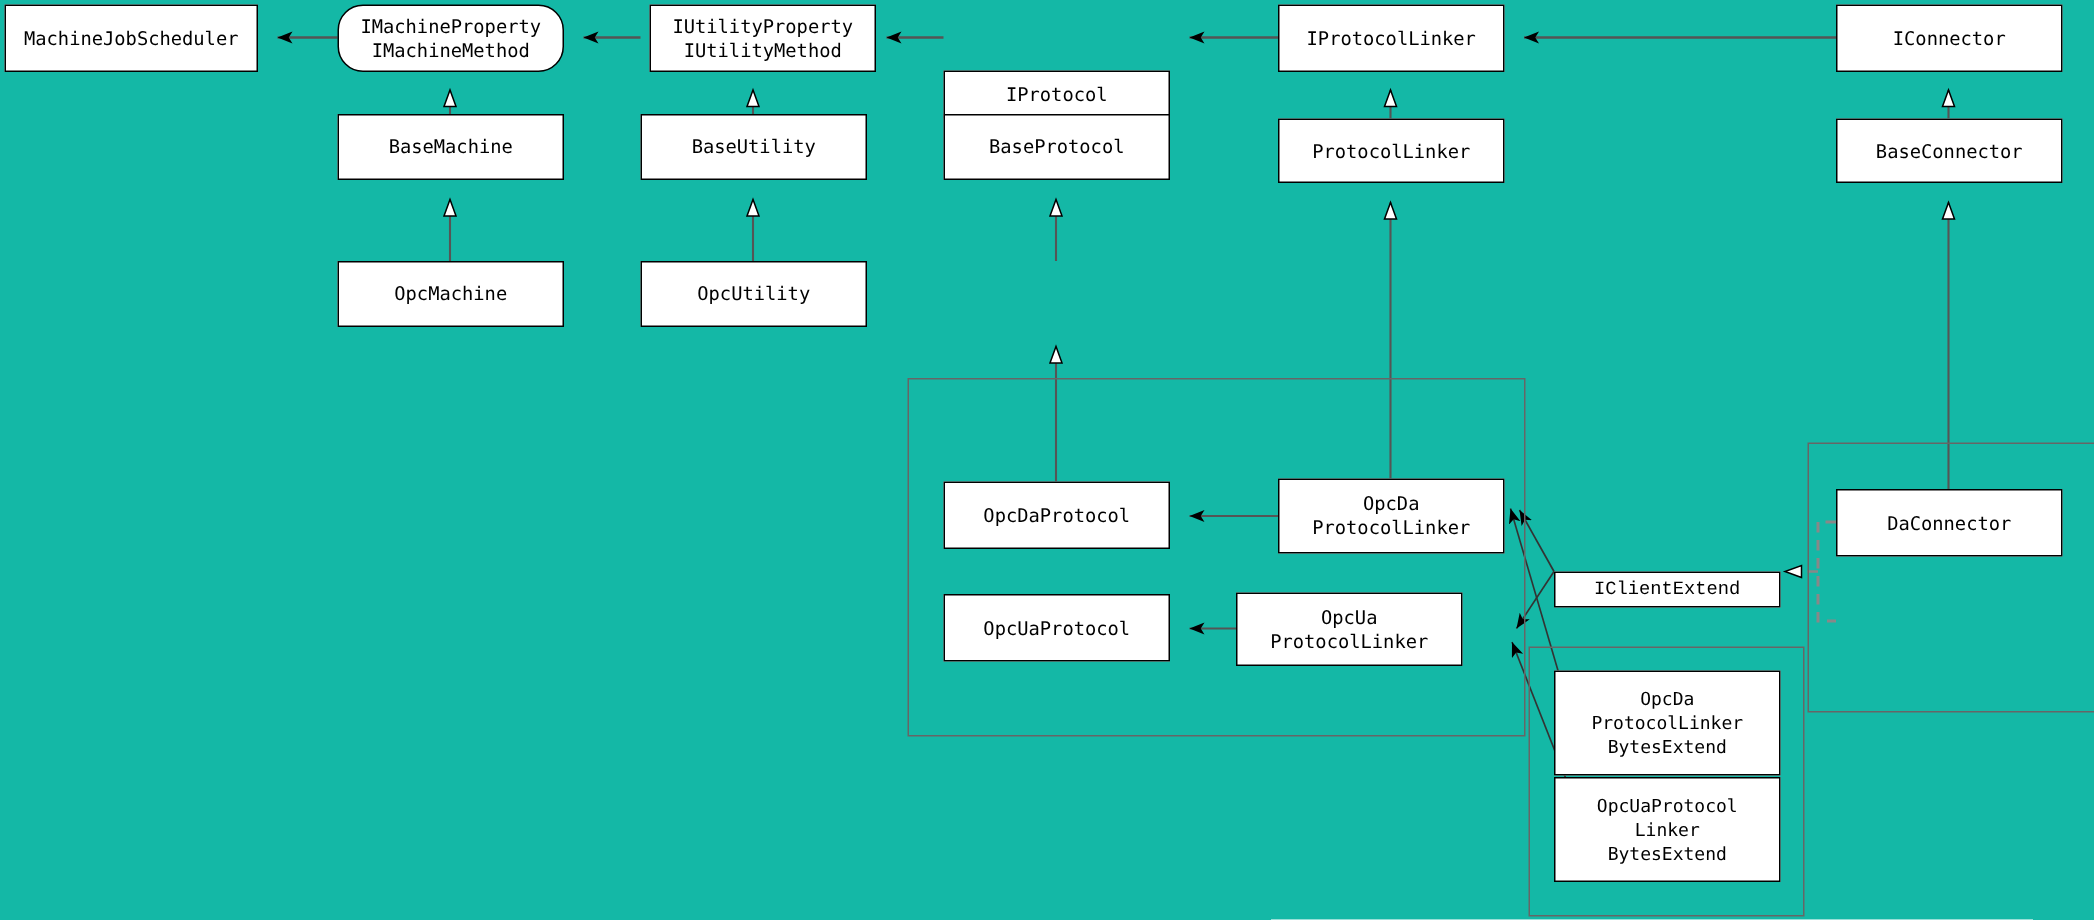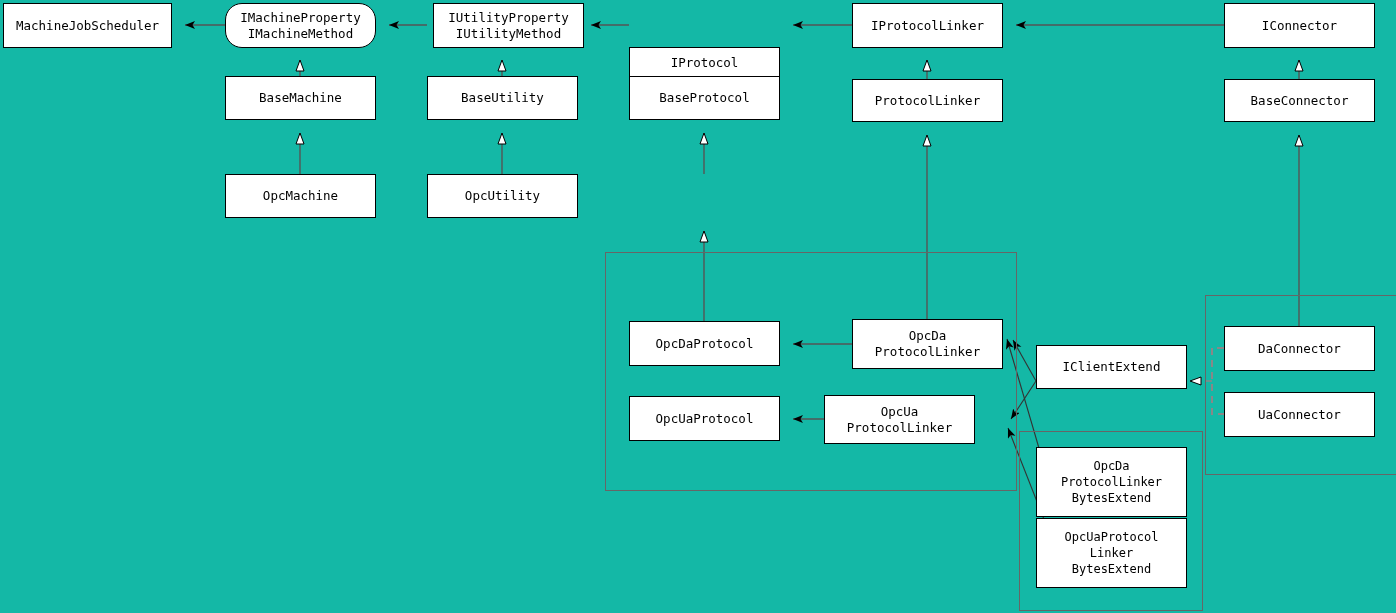--- a/index.html
+++ b/index.html
@@ -144,25 +144,24 @@
   <div class="node" style="left:629px;top:3px;width:151px;height:32px;margin-top:44px;">IProtocol</div>
   <div class="node" style="left:629px;top:76px;width:151px;height:44px;">BaseProtocol</div>
   <div class="node" style="left:629px;top:321px;width:151px;height:45px;">OpcDaProtocol</div>
   <div class="node" style="left:629px;top:396px;width:151px;height:45px;">OpcUaProtocol</div>
   <div class="node" style="left:852px;top:3px;width:151px;height:45px;">IProtocolLinker</div>
   <div class="node" style="left:852px;top:79px;width:151px;height:43px;">ProtocolLinker</div>
   <div class="node" style="left:852px;top:319px;width:151px;height:50px;">OpcDa
 ProtocolLinker</div>
   <div class="node" style="left:824px;top:395px;width:151px;height:49px;text-align:center;">OpcUa
 ProtocolLinker</div>
-  <div class="node" style="left:1036px;top:345px;width:151px;height:44px;">IClientExtend</div>
+  <div class="node" style="left:1036px;top:381px;width:151px;height:24px;font-family:Liberation Mono, monospace;">IClientExtend</div>
   <div class="node small" style="left:1036px;top:447px;width:151px;height:70px;">OpcDa
 ProtocolLinker
 BytesExtend</div>
   <div class="node small" style="left:1036px;top:518px;width:151px;height:70px;">OpcUaProtocol
 Linker
 BytesExtend</div>
   <div class="node" style="left:1224px;top:3px;width:151px;height:45px;">IConnector</div>
   <div class="node" style="left:1224px;top:79px;width:151px;height:43px;">BaseConnector</div>
   <div class="node" style="left:1224px;top:326px;width:151px;height:45px;">DaConnector</div>
-  <div class="node" style="left:1224px;top:392px;width:151px;height:45px;">UaConnector</div>
 
 </div>
 
 </body></html>

